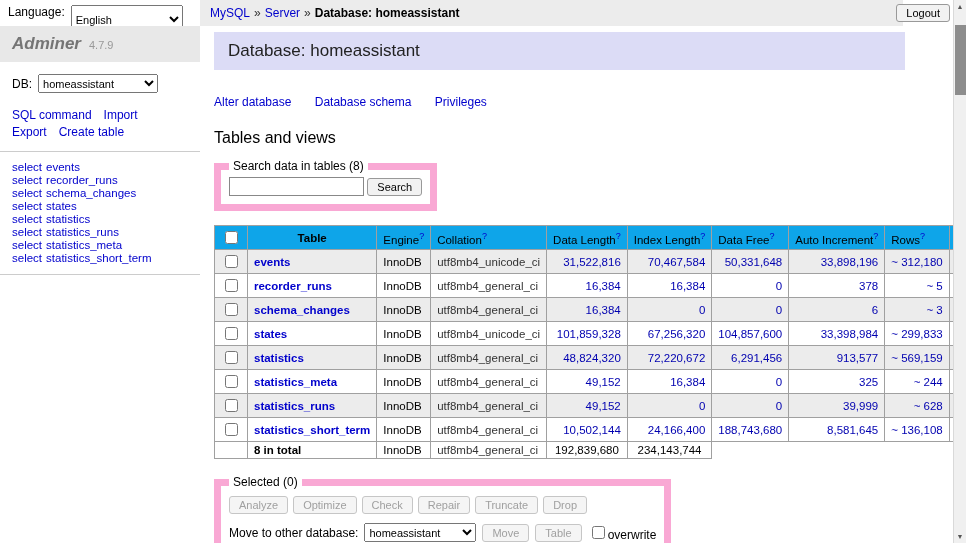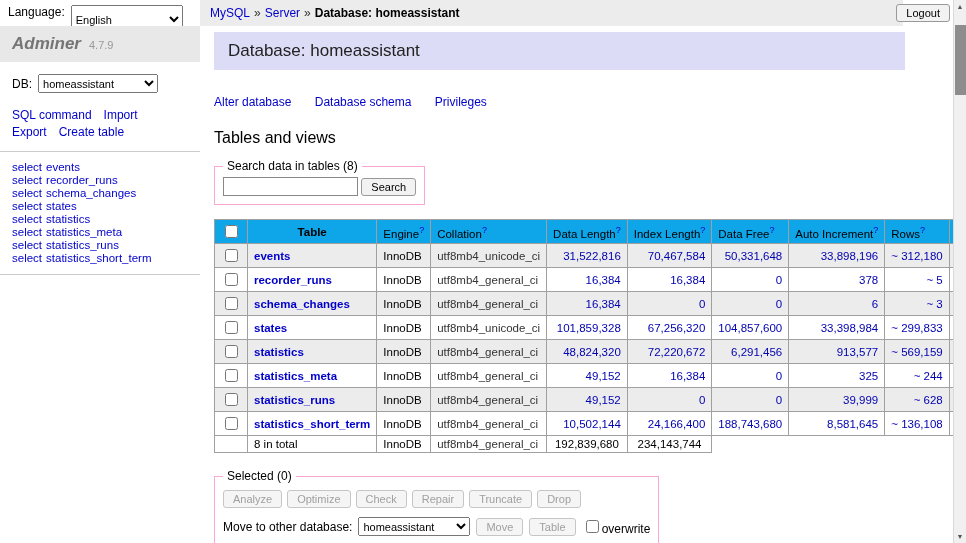--- a/index.html
+++ b/index.html
@@ -42,39 +42,39 @@
   .tables-list .tl-item { line-height:13px; font-size:11.5px; white-space:nowrap; }
   .tables-list .tl-item a { margin-right:4px; }
 
   
   .content { position:absolute; left:200px; top:26px; right:13px; bottom:0; padding:6px 48px 0 14px; overflow:hidden; }
   h2.page-title { margin:0; background:#dcdcf6; padding:9px 14px; font-size:17px; font-weight:normal; color:#222; }
   .nav-links { margin:25px 0 0 0; }
   .nav-links a { margin-right:20px; font-size:12px; }
   h3.section-h { font-size:16px; font-weight:normal; color:#000; margin:20px 0 10px 0; }
 
-  fieldset { display:inline-block; border:1px solid #f9a8d4; padding:4px 8px 8px 8px; margin:2px 0 0 0; }
+  fieldset { display:inline-block; border:7px solid #f9a8d4; padding:4px 8px 8px 8px; margin:2px 0 0 0; }
   fieldset legend { font-size:12px; padding:0 4px; }
   .search-input { width:135px; height:19px; font-size:11px; border:1px solid #888; padding:1px 4px; }
 
   
   table.db-tables { border-collapse:collapse; margin-top:14px; font-size:11.5px; }
   table.db-tables th, table.db-tables td { border:1px solid #a0a0a0; padding:2px 6px; height:17px; white-space:nowrap; }
   table.db-tables thead th { background:#0ea5e9; font-weight:normal; text-align:left; }
   table.db-tables thead th.col-table { text-align:center; font-weight:bold; }
   table.db-tables sup a { font-size:9px; }
   table.db-tables tbody tr:nth-child(odd) td { background:#ececec; }
   td.check, th.check { width:24px; text-align:center; padding:1px 4px; }
   td.num { text-align:right; color:#0000b0; }
   td.num a { color:#0000b0; }
   td.name a { font-weight:bold; }
   td.engine { color:#000; }
   td.collation { color:#333; }
   tfoot td { background:#fff; }
-  tfoot .total-label { font-weight:normal; }
+  tfoot .total-label { font-weight:bold; }
   tfoot td.num-black { text-align:center; color:#000; }
   tfoot td.blank { border:none; background:transparent; }
 
   
   .selected-fieldset { margin-top:16px; }
   .sel-buttons { display:flex; gap:5px; margin-top:3px; }
   .move-row { margin-top:9px; display:flex; align-items:center; gap:6px; font-size:12px; }
   .move-row select { font-size:11px; width:112px; height:19px; }
 
   
@@ -131,25 +131,25 @@
 
   <div class="tl-item">
     <a>select</a><a>states</a>
   </div>
 
   <div class="tl-item">
     <a>select</a><a>statistics</a>
   </div>
 
   <div class="tl-item">
+    <a>select</a><a>statistics_runs</a>
+  </div>
+
+  <div class="tl-item">
     <a>select</a><a>statistics_meta</a>
-  </div>
-
-  <div class="tl-item">
-    <a>select</a><a>statistics_runs</a>
   </div>
 
   <div class="tl-item">
     <a>select</a><a>statistics_short_term</a>
   </div>
 </div>
   <hr>
 </div>
 
 <div class="content">

